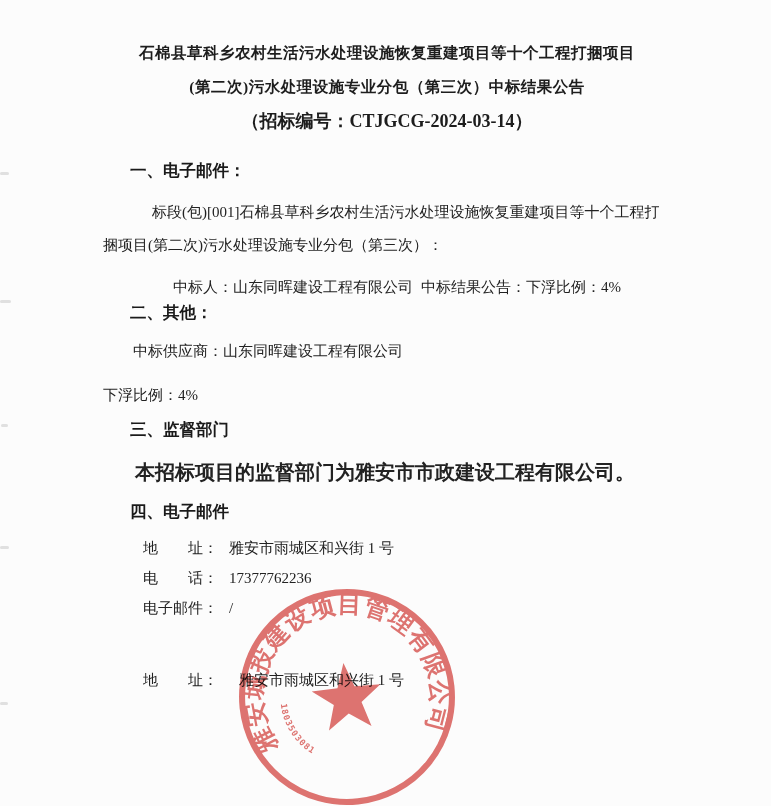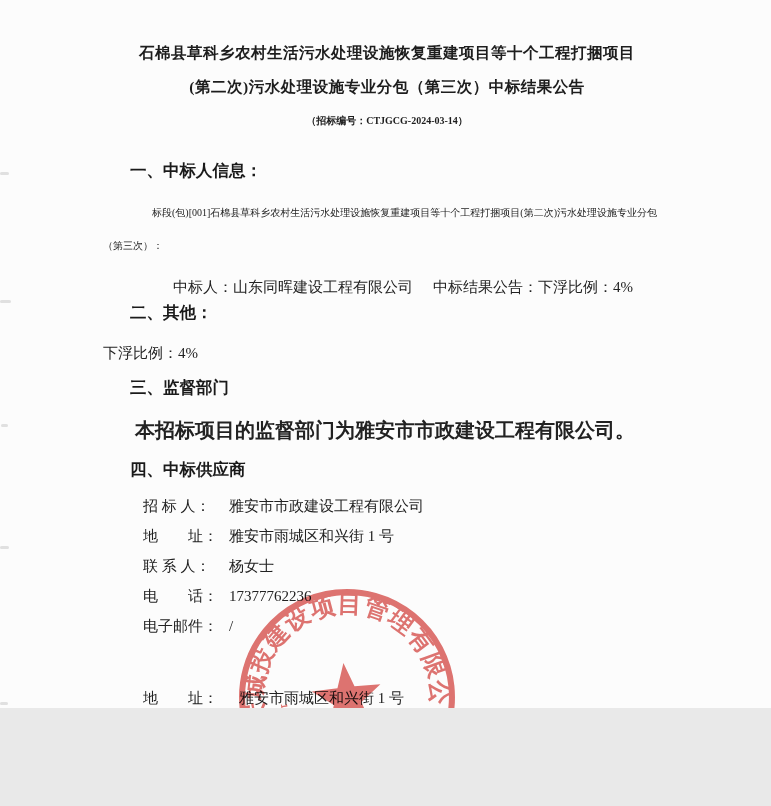--- a/index.html
+++ b/index.html
@@ -1,25 +1,25 @@
 <!DOCTYPE html>
 <html><head>
 <meta charset="utf-8">
 <style>
   html,body{margin:0;padding:0;background:#e9e9e9;}
-  .page{position:relative;width:771px;height:708px;background:#fcfcfc;overflow:hidden;
+  .page{position:relative;width:771px;height:806px;background:#fcfcfc;overflow:hidden;
         font-family:"Liberation Serif","DejaVu Serif",serif;color:#222;}
   .content{padding:36px 100px 0 103px;}
   .title{width:505px;margin:0 auto;text-align:center;font-size:15.5px;font-weight:700;
          line-height:34px;letter-spacing:.5px;color:#1d1d1d;}
-  .bidno{text-align:center;font-size:10px;font-weight:700;line-height:34px;color:#1d1d1d;}
+  .bidno{text-align:center;font-size:18px;font-weight:700;line-height:34px;color:#1d1d1d;}
   h2.sec{font-size:16.5px;font-weight:700;margin:0 0 0 27px;color:#1a1a1a;}
   .sec1{margin-top:22px;}
-  .package{margin:14px 0 0 0;font-size:10px;line-height:33px;text-indent:49px;}
-  .winner-row{margin:10px 0 0 70px;font-size:15px;display:flex;gap:20px;line-height:30px;}
+  .package{margin:14px 0 0 0;font-size:15px;line-height:33px;text-indent:49px;}
+  .winner-row{margin:10px 0 0 70px;font-size:15px;display:flex;gap:8px;line-height:30px;}
   .sec2{}
   .supplier{margin:12px 0 0 30px;font-size:15px;line-height:30px;}
   .discount{margin:14px 0 0 0;font-size:15px;line-height:30px;}
   .sec3{margin-top:9px;}
   .supervise{margin:16px 0 0 32px;font-size:20px;line-height:30px;font-weight:bold;}
   .sec4{margin-top:14px;}
   .rows{margin-top:10px;}
   .row{margin-left:40px;font-size:15px;line-height:30px;}
   .row .lbl{display:inline-block;min-width:86px;}
   .agency{margin-top:42px;}
@@ -41,45 +41,44 @@
   <div class="scan-artifact a2"></div>
   <div class="scan-artifact a3"></div>
   <div class="scan-artifact a4"></div>
   <div class="scan-artifact a5"></div>
 
   <div class="content">
     <div class="title">石棉县草科乡农村生活污水处理设施恢复重建项目等十个工程打捆项目(第二次)污水处理设施专业分包（第三次）中标结果公告</div>
     <div class="bidno">（招标编号：CTJGCG-2024-03-14）</div>
 
     <section class="sec1">
-      <h2 class="sec">一、中标人信息：</h2>
+      <h2 class="sec">一、电子邮件：</h2>
       <p class="package">标段(包)[001]石棉县草科乡农村生活污水处理设施恢复重建项目等十个工程打捆项目(第二次)污水处理设施专业分包（第三次）：</p>
       <div class="winner-row">
         <span><span>中标人：</span><span>山东同晖建设工程有限公司</span></span>
         <span><span>中标结果公告：</span><span>下浮比例：4%</span></span>
       </div>
     </section>
 
     <section class="sec2">
       <h2 class="sec">二、其他：</h2>
+      <div class="supplier"><span>中标供应商：</span><span>山东同晖建设工程有限公司</span></div>
       <div class="discount">下浮比例：4%</div>
     </section>
 
     <section class="sec3">
       <h2 class="sec">三、监督部门</h2>
       <div class="supervise">本招标项目的监督部门为雅安市市政建设工程有限公司。</div>
     </section>
 
     <section class="sec4">
-      <h2 class="sec">四、中标供应商</h2>
+      <h2 class="sec">四、电子邮件</h2>
 
       <div class="rows">
-        <div class="row"><span class="lbl">招 标 人：</span><span class="val">雅安市市政建设工程有限公司</span></div>
         <div class="row"><span class="lbl">地　　址：</span><span class="val">雅安市雨城区和兴街 1 号</span></div>
-        <div class="row"><span class="lbl">联 系 人：</span><span class="val">杨女士</span></div>
         <div class="row"><span class="lbl">电　　话：</span><span class="val">17377762236</span></div>
         <div class="row"><span class="lbl">电子邮件：</span><span class="val">/</span></div>
       </div>
 
       <div class="rows agency">
         <div class="row"><span class="lbl">地　　址：</span><span class="val">雅安市雨城区和兴街 1 号</span></div>
 
       </div>
     </section>
   </div>

